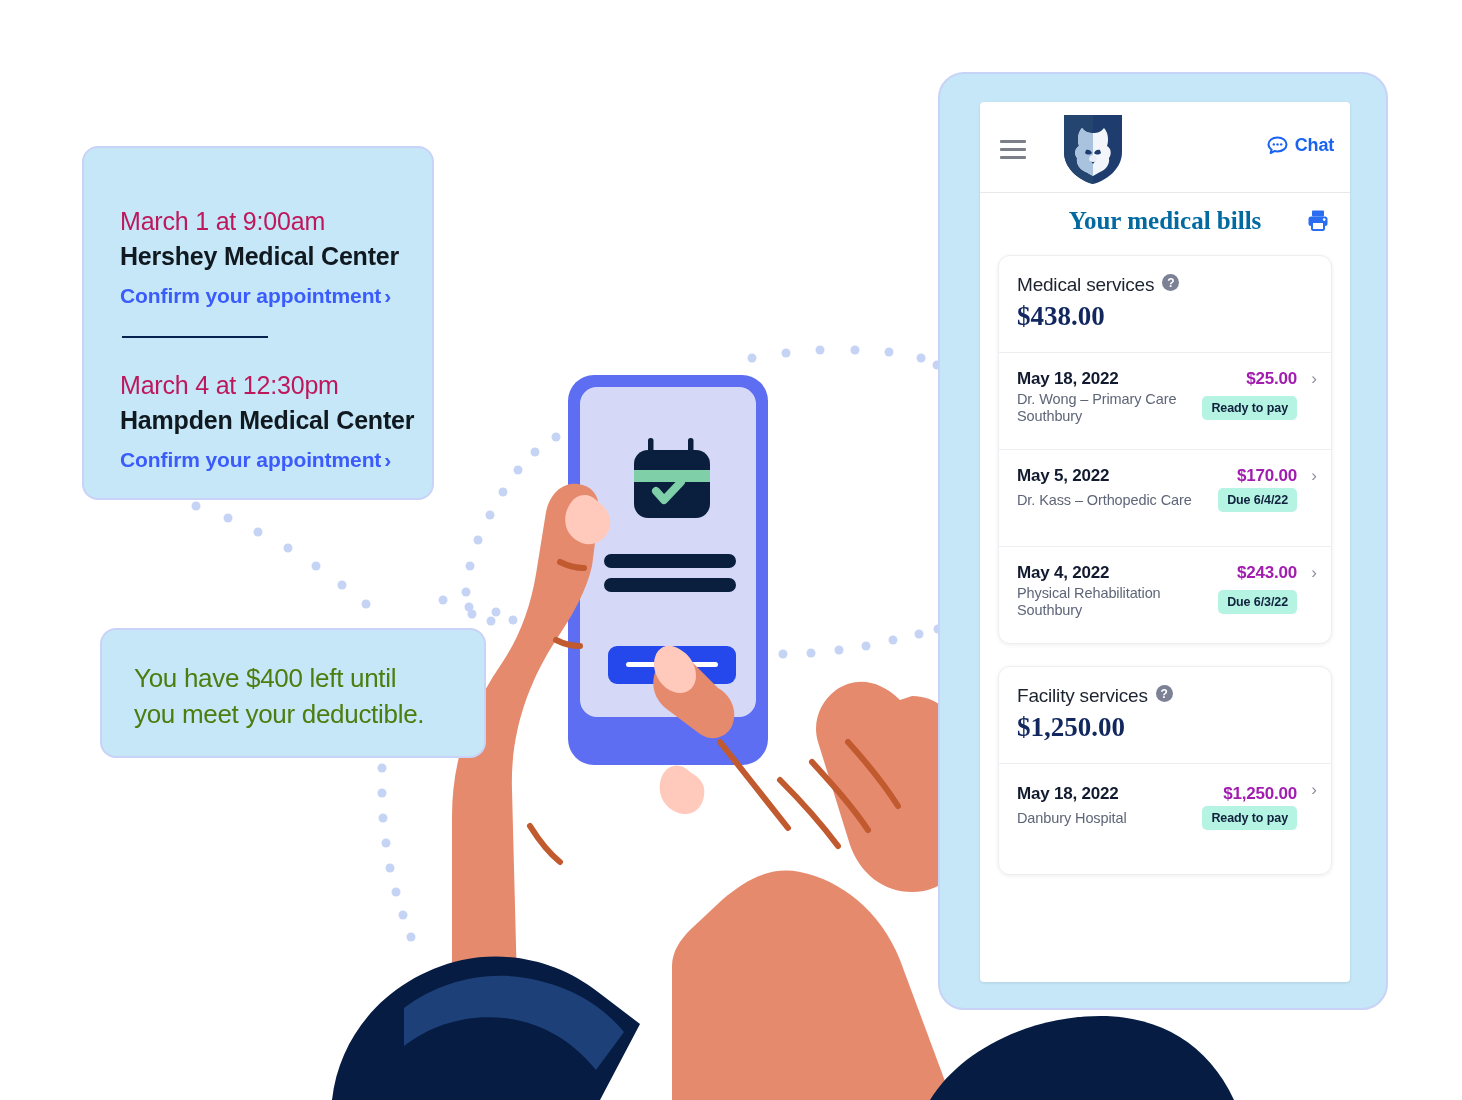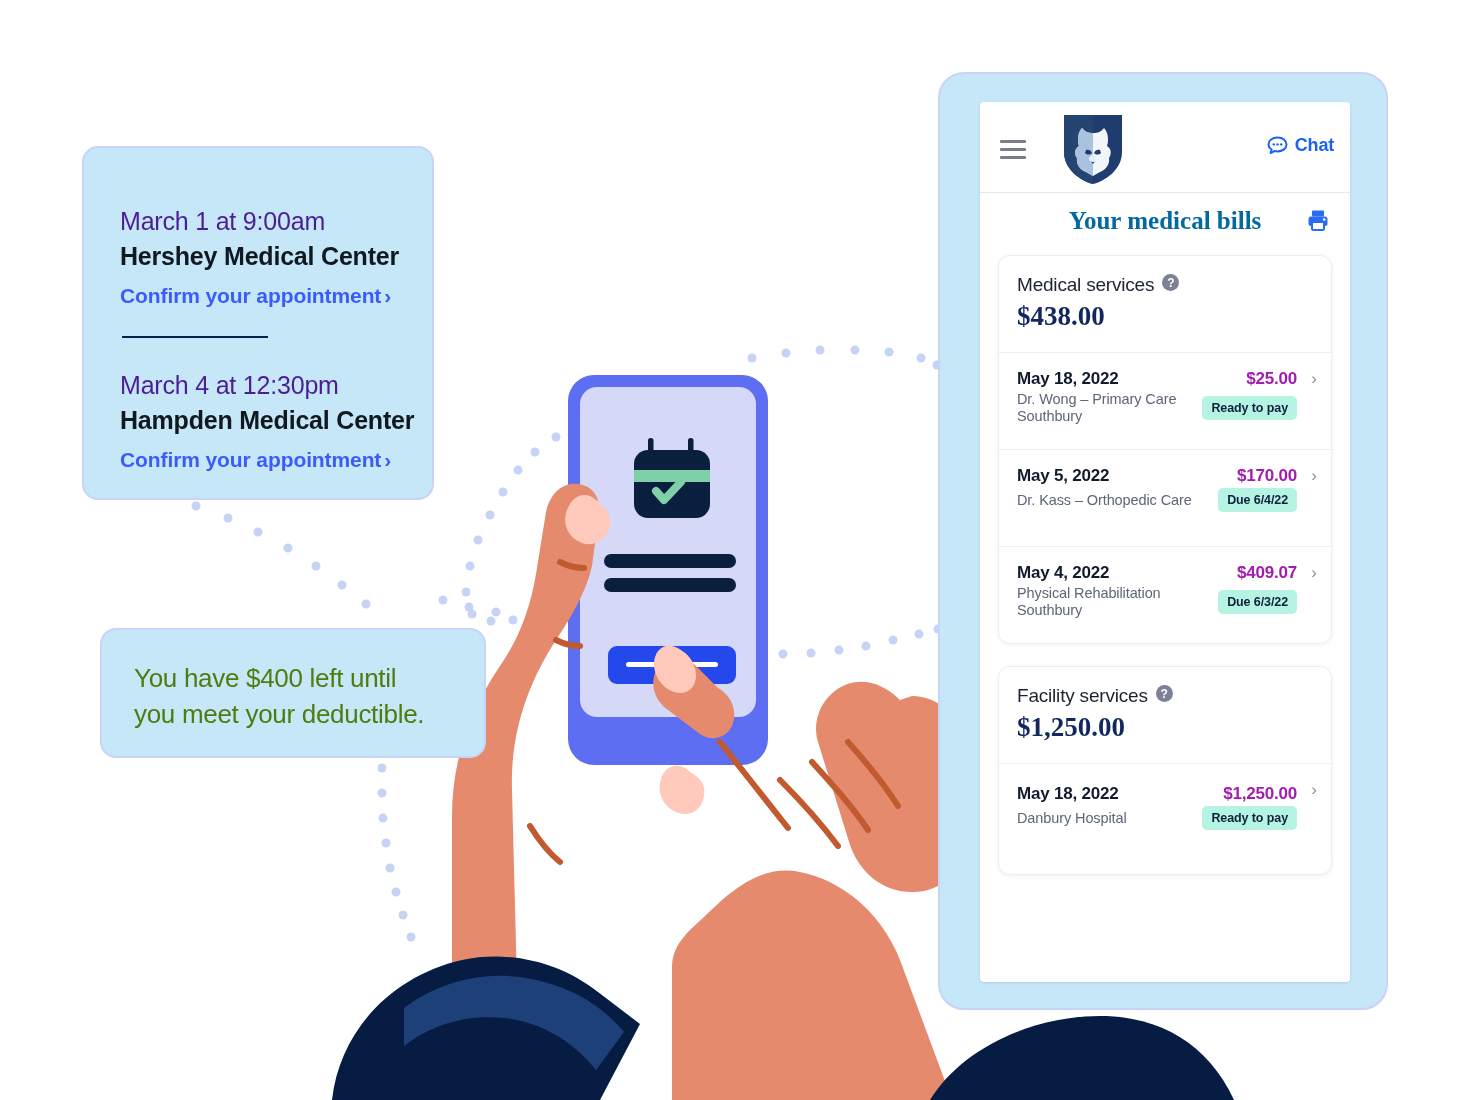--- a/index.html
+++ b/index.html
@@ -51,21 +51,21 @@
   }
   #callout-deductible {
     left: 100px;
     top: 628px;
     width: 386px;
     height: 130px;
     padding: 30px 0 0 32px;
   }
   .appt-time {
     font-size: 25px;
-    color: #4c1d95;
+    color: #be185d;
     letter-spacing: -0.2px;
     line-height: 34px;
   }
   .appt-place {
     font-size: 25px;
     font-weight: bold;
     color: #101820;
     letter-spacing: -0.2px;
     line-height: 34px;
     margin-top: 1px;
@@ -543,21 +543,21 @@
           <div class="bill-row-bottom">
             <span class="bill-provider">Dr. Kass – Orthopedic Care</span>
             <span class="bill-badge">Due 6/4/22</span>
           </div>
           <span class="row-chevron">›</span>
         </div>
 
         <div class="bill-row">
           <div class="bill-row-top">
             <span class="bill-date">May 4, 2022</span>
-            <span class="bill-amount">$409.07</span>
+            <span class="bill-amount">$243.00</span>
           </div>
           <div class="bill-row-bottom">
             <span class="bill-provider">Physical Rehabilitation Southbury</span>
             <span class="bill-badge">Due 6/3/22</span>
           </div>
           <span class="row-chevron">›</span>
         </div>
       </div>
 
       <div class="bill-card facility">

